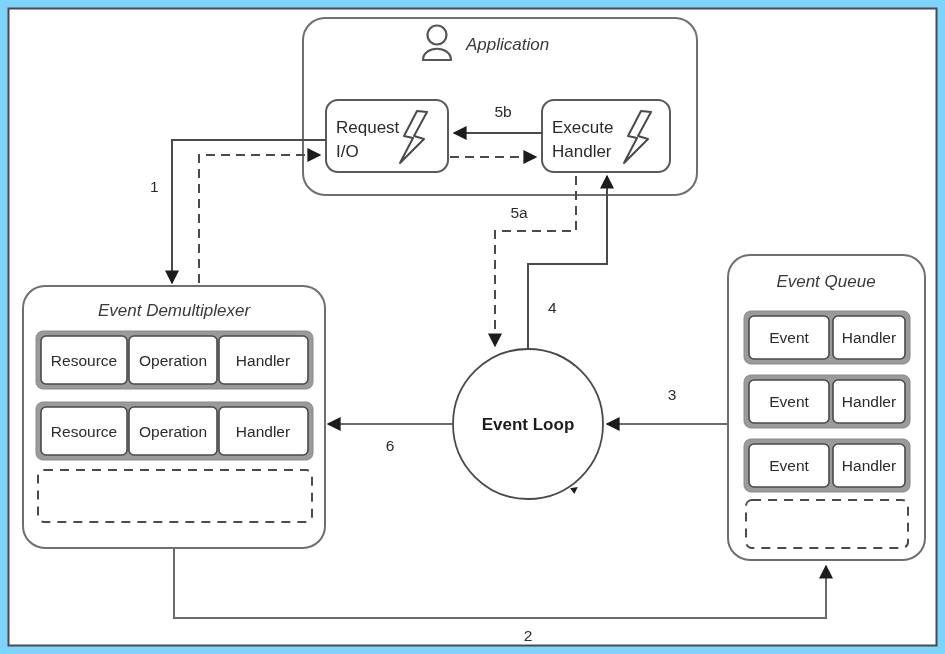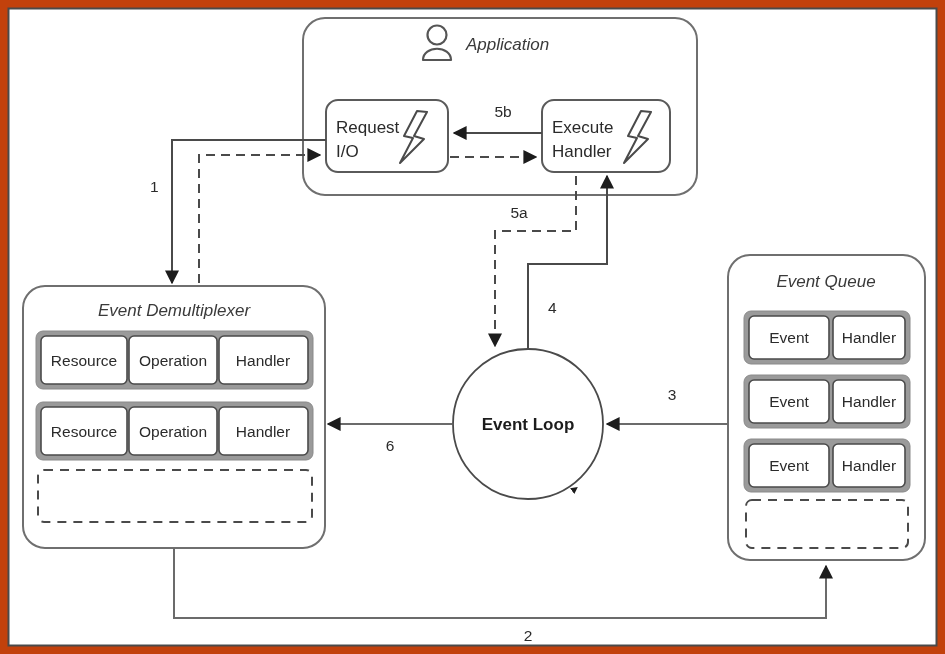--- a/index.html
+++ b/index.html
@@ -10,21 +10,21 @@
   body {
     width: 945px;
     height: 654px;
     font-family: "Liberation Sans", sans-serif;
     overflow: hidden;
   }
   #diagram-root {
     position: relative;
     width: 945px;
     height: 654px;
-    background: #c2410c;
+    background: #7dd3fc;
   }
   svg#diagram-svg {
     position: absolute;
     top: 0;
     left: 0;
     width: 945px;
     height: 654px;
     display: block;
   }
   .lbl {

